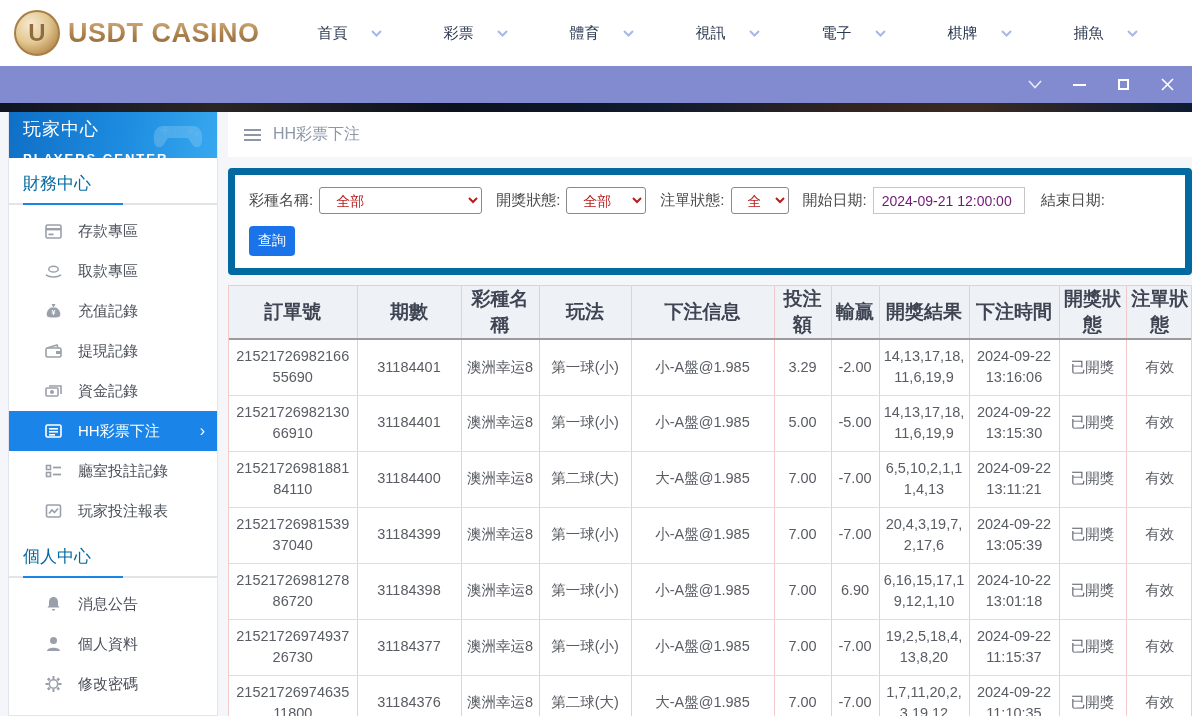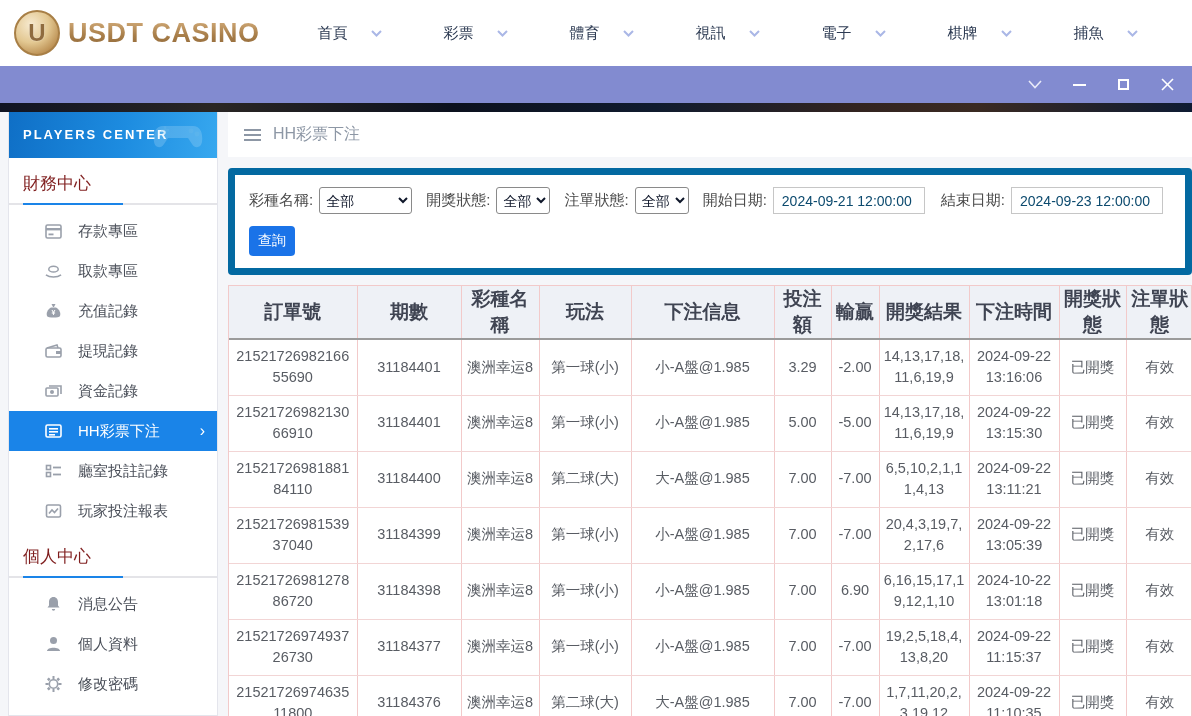--- a/index.html
+++ b/index.html
@@ -32,21 +32,21 @@
   
   .dark-strip { position:absolute; left:0; top:103px; width:1192px; height:9px;
     background:linear-gradient(90deg,#101423 0%, #2a2624 18%, #0c111e 38%, #101b2e 55%, #332420 72%, #3a2a22 82%, #0e1b33 100%); }
 
   
   .sidebar { position:absolute; left:8px; top:112px; width:210px; height:604px; background:#ffffff; border:1px solid #e4e5ec; border-top:none; overflow:hidden; }
   .side-banner { height:46px; background:linear-gradient(100deg,#0f6fc6 0%, #1d8ce0 55%, #37a8ef 100%); color:#fff; padding:5px 0 0 14px; position:relative; }
   .side-banner .t1 { font-size:18px; letter-spacing:1px; }
   .side-banner .t2 { font-size:13px; letter-spacing:2px; margin-top:10px;font-weight:bold; }
   .pad-icon { position:absolute; right:12px; top:6px; opacity:.45; }
-  .section-title { color:#7f1d1d; font-size:17px; padding:14px 14px 8px 14px; }
+  .section-title { color:#0369a1; font-size:17px; padding:14px 14px 8px 14px; }
   .section-rule { height:2px; background:#e4e4e8; margin:0 0 6px 0; position:relative; }
   .section-rule::before { content:""; position:absolute; left:14px; top:0; width:100px; height:2px; background:#1a84e8; }
   .menu-item { height:40px; display:flex; align-items:center; gap:16px; padding-left:36px; font-size:15px; color:#4a4f59; cursor:pointer; }
   .menu-item svg { flex:0 0 17px; }
   .menu-item.active { background:#1a84e8; color:#ffffff; padding-right:12px; }
   .menu-item.active .right-arrow { margin-left:auto; color:#fff; font-size:16px; }
   .icon-stroke { fill:none; stroke:#9aa0ab; stroke-width:1.6; }
   .icon-fill { fill:#9aa0ab; }
   .active .icon-stroke { stroke:#ffffff; }
   .active .icon-fill { fill:#ffffff; }
@@ -54,25 +54,25 @@
   
   .main { position:absolute; left:228px; top:112px; width:964px; height:604px; }
   .crumb-bar { height:45px; background:#ffffff; display:flex; align-items:center; gap:12px; padding-left:16px; }
   .burger { display:flex; flex-direction:column; gap:3px; cursor:pointer; }
   .burger div { width:17px; height:2px; background:#8d97a5; }
   .crumb-title { font-size:16px; color:#8d97a5; }
 
   .filter-card { margin-top:11px; background:#ffffff; border:7px solid #0369a1; border-radius:4px; padding:12px 12px 12px 14px; }
   .filter-row { display:flex; align-items:center; gap:6px; flex-wrap:nowrap; }
   .f-label { font-size:15px; color:#4a4a4a; white-space:nowrap; }
-  select { font-size:14px; color:#0f172a; padding:3px 2px; border:1px solid #8a8a8a; border-radius:3px; background:#fff; height:27px; }
+  select { font-size:14px; color:#b91c1c; padding:3px 12px; border:1px solid #8a8a8a; border-radius:3px; background:#fff; height:27px; }
   .sel-lottery { width:163px; margin-right:8px; }
   .sel-draw { width:80px; margin-right:8px; }
   .sel-order { width:58px; margin-right:8px; }
-  .date-input { width:152px; height:27px; font-size:14px; color:#0c4a6e; border:1px solid #c6c6c6; padding:2px 8px; margin-right:10px;
+  .date-input { width:152px; height:27px; font-size:14px; color:#701a75; border:1px solid #c6c6c6; padding:2px 8px; margin-right:10px;
     font-family:"Liberation Sans","DejaVu Sans",sans-serif; }
   .search-btn { margin-top:12px; width:46px; height:30px; background:#1a73e8; color:#fff; border:none; border-radius:4px; font-size:14px; cursor:pointer; }
 
   
   .table-wrap { margin-top:10px; height:454px; overflow:hidden; background:#fff; border-left:1px solid #f2caca; border-right:1px solid #f2caca; border-top:1px solid #f2caca; }
   table { width:964px; border-collapse:collapse; table-layout:fixed; }
   th { background:#eef1f6; border-right:1px solid #f2caca; border-bottom:2px solid #9b9b9b; height:43px; font-size:19px; color:#3f4452; font-weight:bold; padding:0 2px; }
   th:last-child { border-right:none; }
   td { border-right:1px solid #f2caca; border-bottom:1px solid #f2d5d5; height:56px; text-align:center; font-size:14.5px; color:#585c63; padding:2px 4px; word-break:break-all; line-height:1.45; }
   td:last-child { border-right:none; }
@@ -152,20 +152,21 @@
         <line x1="1" y1="1" x2="12" y2="12"></line>
         <line x1="12" y1="1" x2="1" y2="12"></line>
       </svg>
   </div>
 </div>
 
 <div class="dark-strip"></div>
 
 <div class="sidebar">
   <div class="side-banner">
+    <div class="t1">玩家中心</div>
     <div class="t2">PLAYERS CENTER</div>
     <svg class="pad-icon" width="54" height="34" viewBox="0 0 54 34">
       <path d="M12 8 C4 8 2 16 3 24 C4 30 10 31 13 26 L17 20 L37 20 L41 26 C44 31 50 30 51 24 C52 16 50 8 42 8 Z" fill="#bfe2f7" opacity=".55"></path>
       <circle cx="40" cy="13" r="2.4" fill="#8ecbf0"></circle>
         <circle cx="46" cy="16" r="2.4" fill="#8ecbf0"></circle>
       <rect x="10" y="11" width="8" height="2.4" fill="#8ecbf0"></rect>
         <rect x="12.8" y="8.2" width="2.4" height="8" fill="#8ecbf0"></rect>
     </svg>
   </div>
 
@@ -296,21 +297,20 @@
       <select class="sel-draw">
         <option>全部</option>
       </select>
       <span class="f-label">注單狀態:</span>
       <select class="sel-order">
         <option>全部</option>
       </select>
       <span class="f-label">開始日期:</span>
       <input class="date-input" value="2024-09-21 12:00:00" style="">
       <span class="f-label">結束日期:</span>
-      <input class="date-input" value="2024-09-23 12:00:00" style="">
     </div>
     <button class="search-btn">查詢</button>
   </div>
 
   <div class="table-wrap">
     <table>
       <colgroup>
         <col class="c0">
           <col class="c1">
           <col class="c2">

